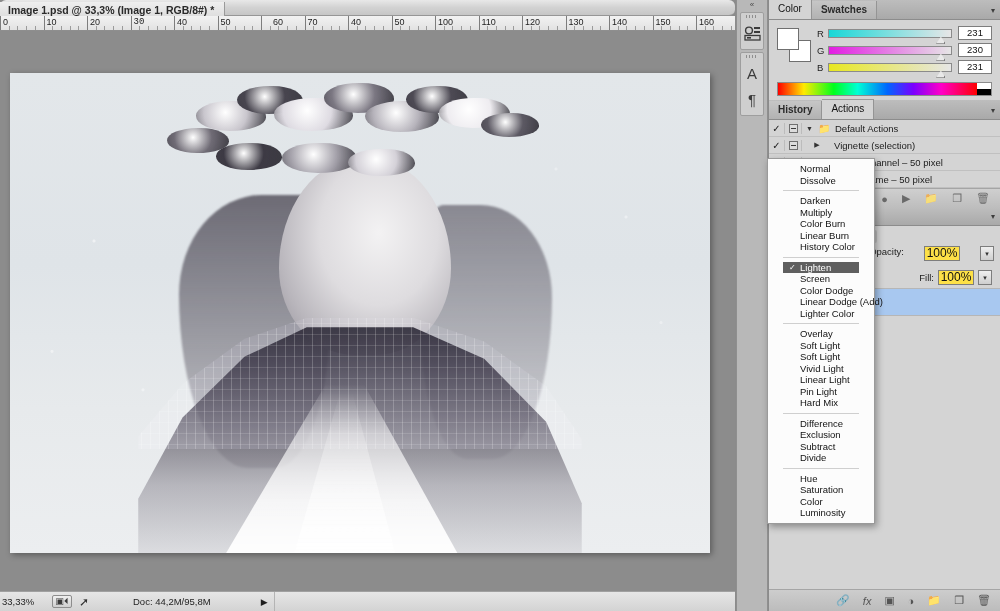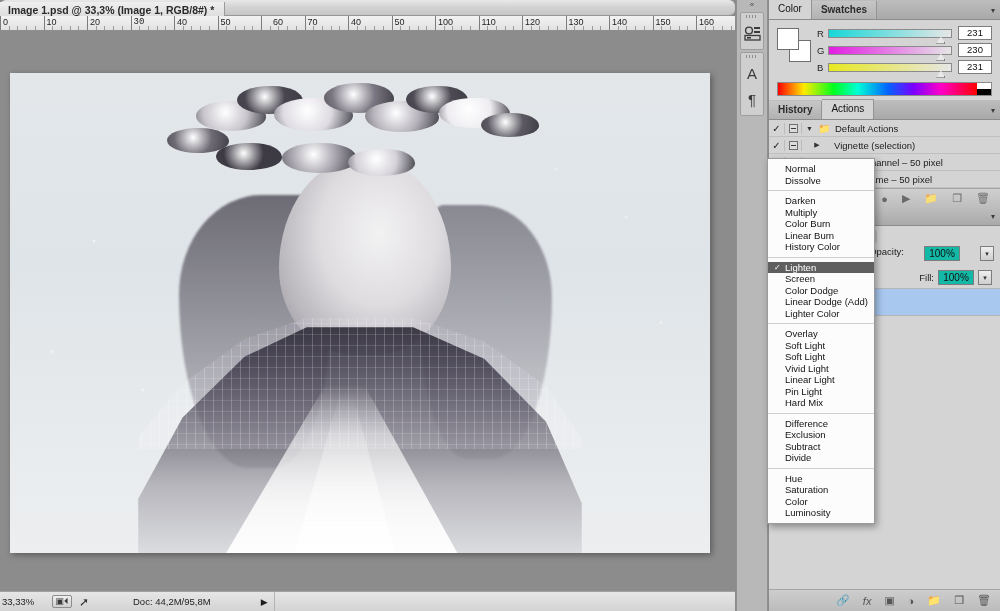--- a/index.html
+++ b/index.html
@@ -277,43 +277,43 @@
   }
   .kindrow .kbtn { font-size:11px; color:#3a3a3a; }
   .kindrow .kbtn.sel { background:#bdbdbd; border-radius:2px; padding:0 2px; }
   .blendrow { display:flex; align-items:flex-start; height:21px; padding:0 6px; gap:20px; }
   .blendsel {
     flex:1; height:16px; background:#e9e9e9; border:1px solid #8c8c8c;
     font-size:9.5px; color:#111; line-height:14px; padding-left:4px; position:relative;
   }
   .opacrow { display:flex; align-items:center; justify-content:flex-end; height:21px; padding-right:8px; gap:4px; font-size:9.5px; color:#1c1c1c; }
   .numbox {
-    width:36px; height:15px; background:#14b8a6; border:1px solid #7d7d7d;
-    font-size:10px; line-height:13px; text-align:center; color:#111;
+    width:36px; height:15px; background:#fde047; border:1px solid #7d7d7d;
+    font-size:12px; line-height:13px; text-align:center; color:#111;
   }
   .stepper {
     width:14px; height:15px; border:1px solid #7d7d7d; background:linear-gradient(to bottom,#efefef,#cfcfcf);
     font-size:7px; text-align:center; line-height:13px; color:#333;
   }
   .layer-row {
     height:28px; background:#a8c8f0; border-top:1px solid #b6b6b6; border-bottom:1px solid #b6b6b6;
   }
   .layers-footer {
     position:absolute; left:0; bottom:0; width:231px; height:22px;
     display:flex; align-items:center; justify-content:flex-end; gap:13px; padding-right:9px;
     background: linear-gradient(to bottom,#cdcdcd,#bcbcbc);
     border-top:1px solid #a5a5a5; font-size:11px; color:#555;
   }
 
   
   .menu {
     position:absolute; left:767px; top:158px; width:108px;
     background:#fcfcfc; border:1px solid #9a9a9a;
     box-shadow: 2px 3px 7px rgba(0,0,0,.35);
-    padding:4px 0; z-index:50;
+    padding:4px 15px; z-index:50;
   }
   .mi {
     height:11.5px; line-height:11.5px; font-size:9.5px; color:#111;
     padding-left:17px; white-space:nowrap; position:relative;
   }
   .mi.sel { background:#5f5f5f; color:#fff; }
   .mi .ck { position:absolute; left:6px; top:0; font-size:8px; }
   .msep { height:1px; background:#cfcfcf; margin:4px 0 4px 0; }
 </style>
 </head>

